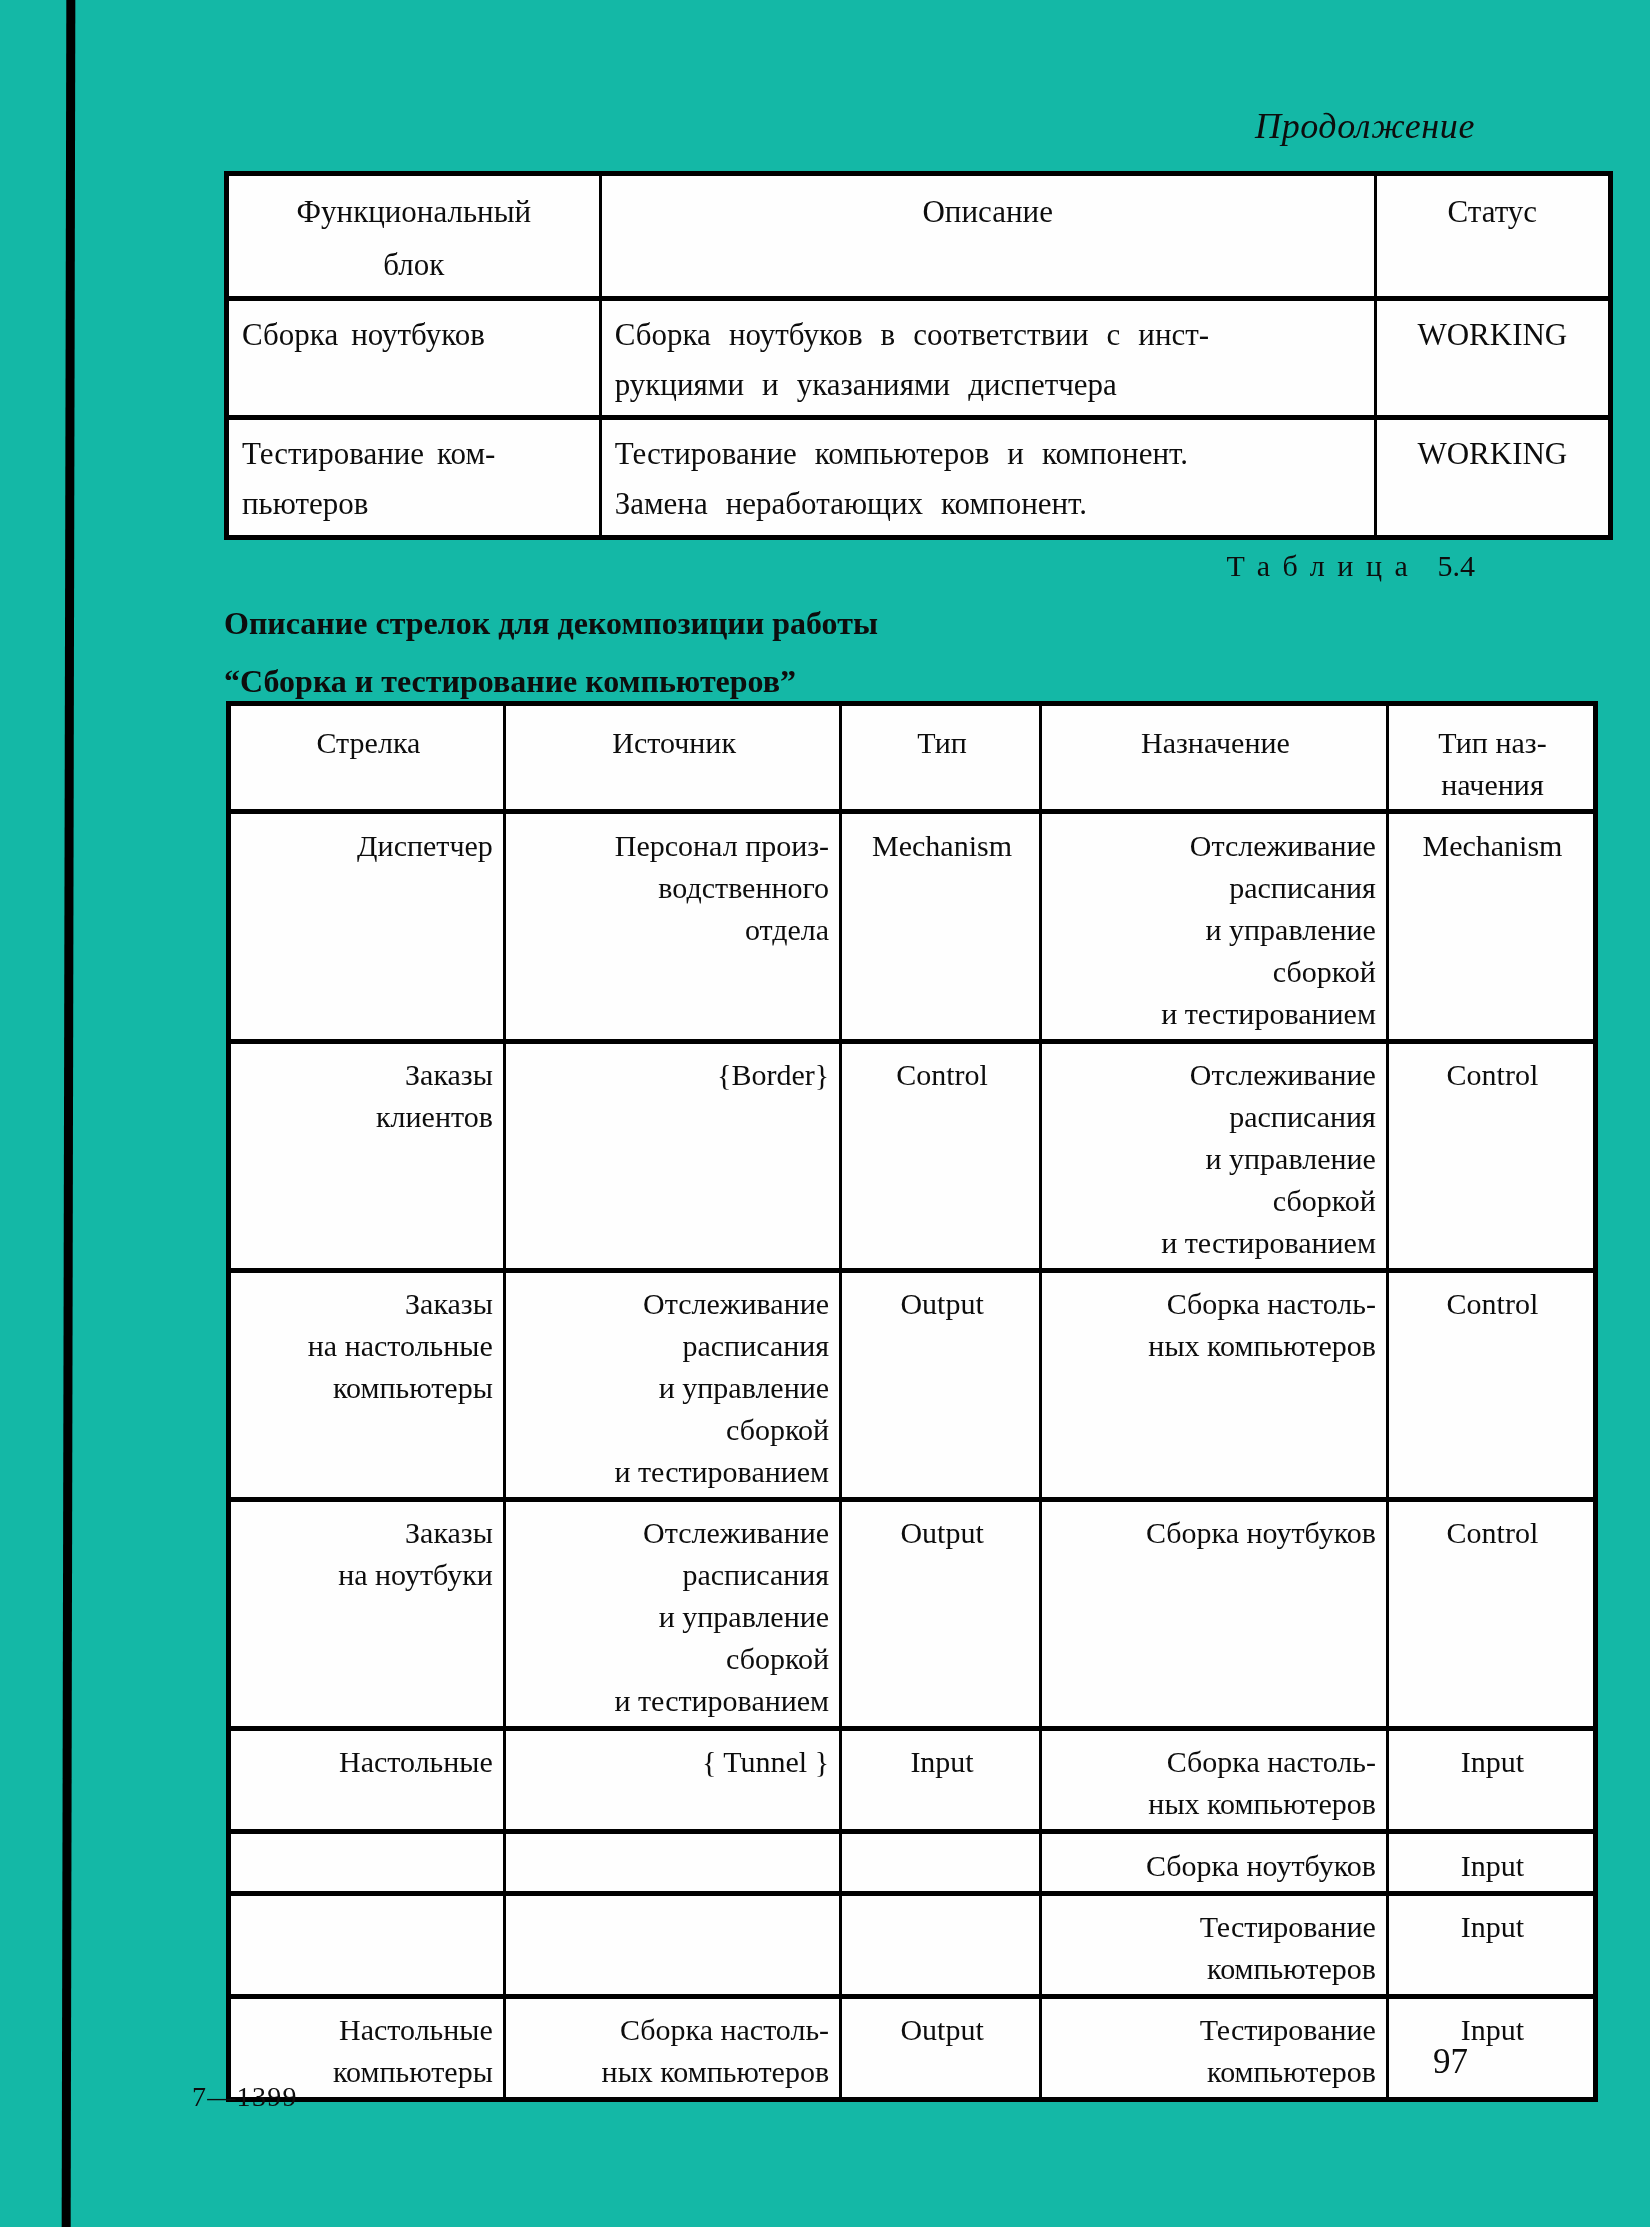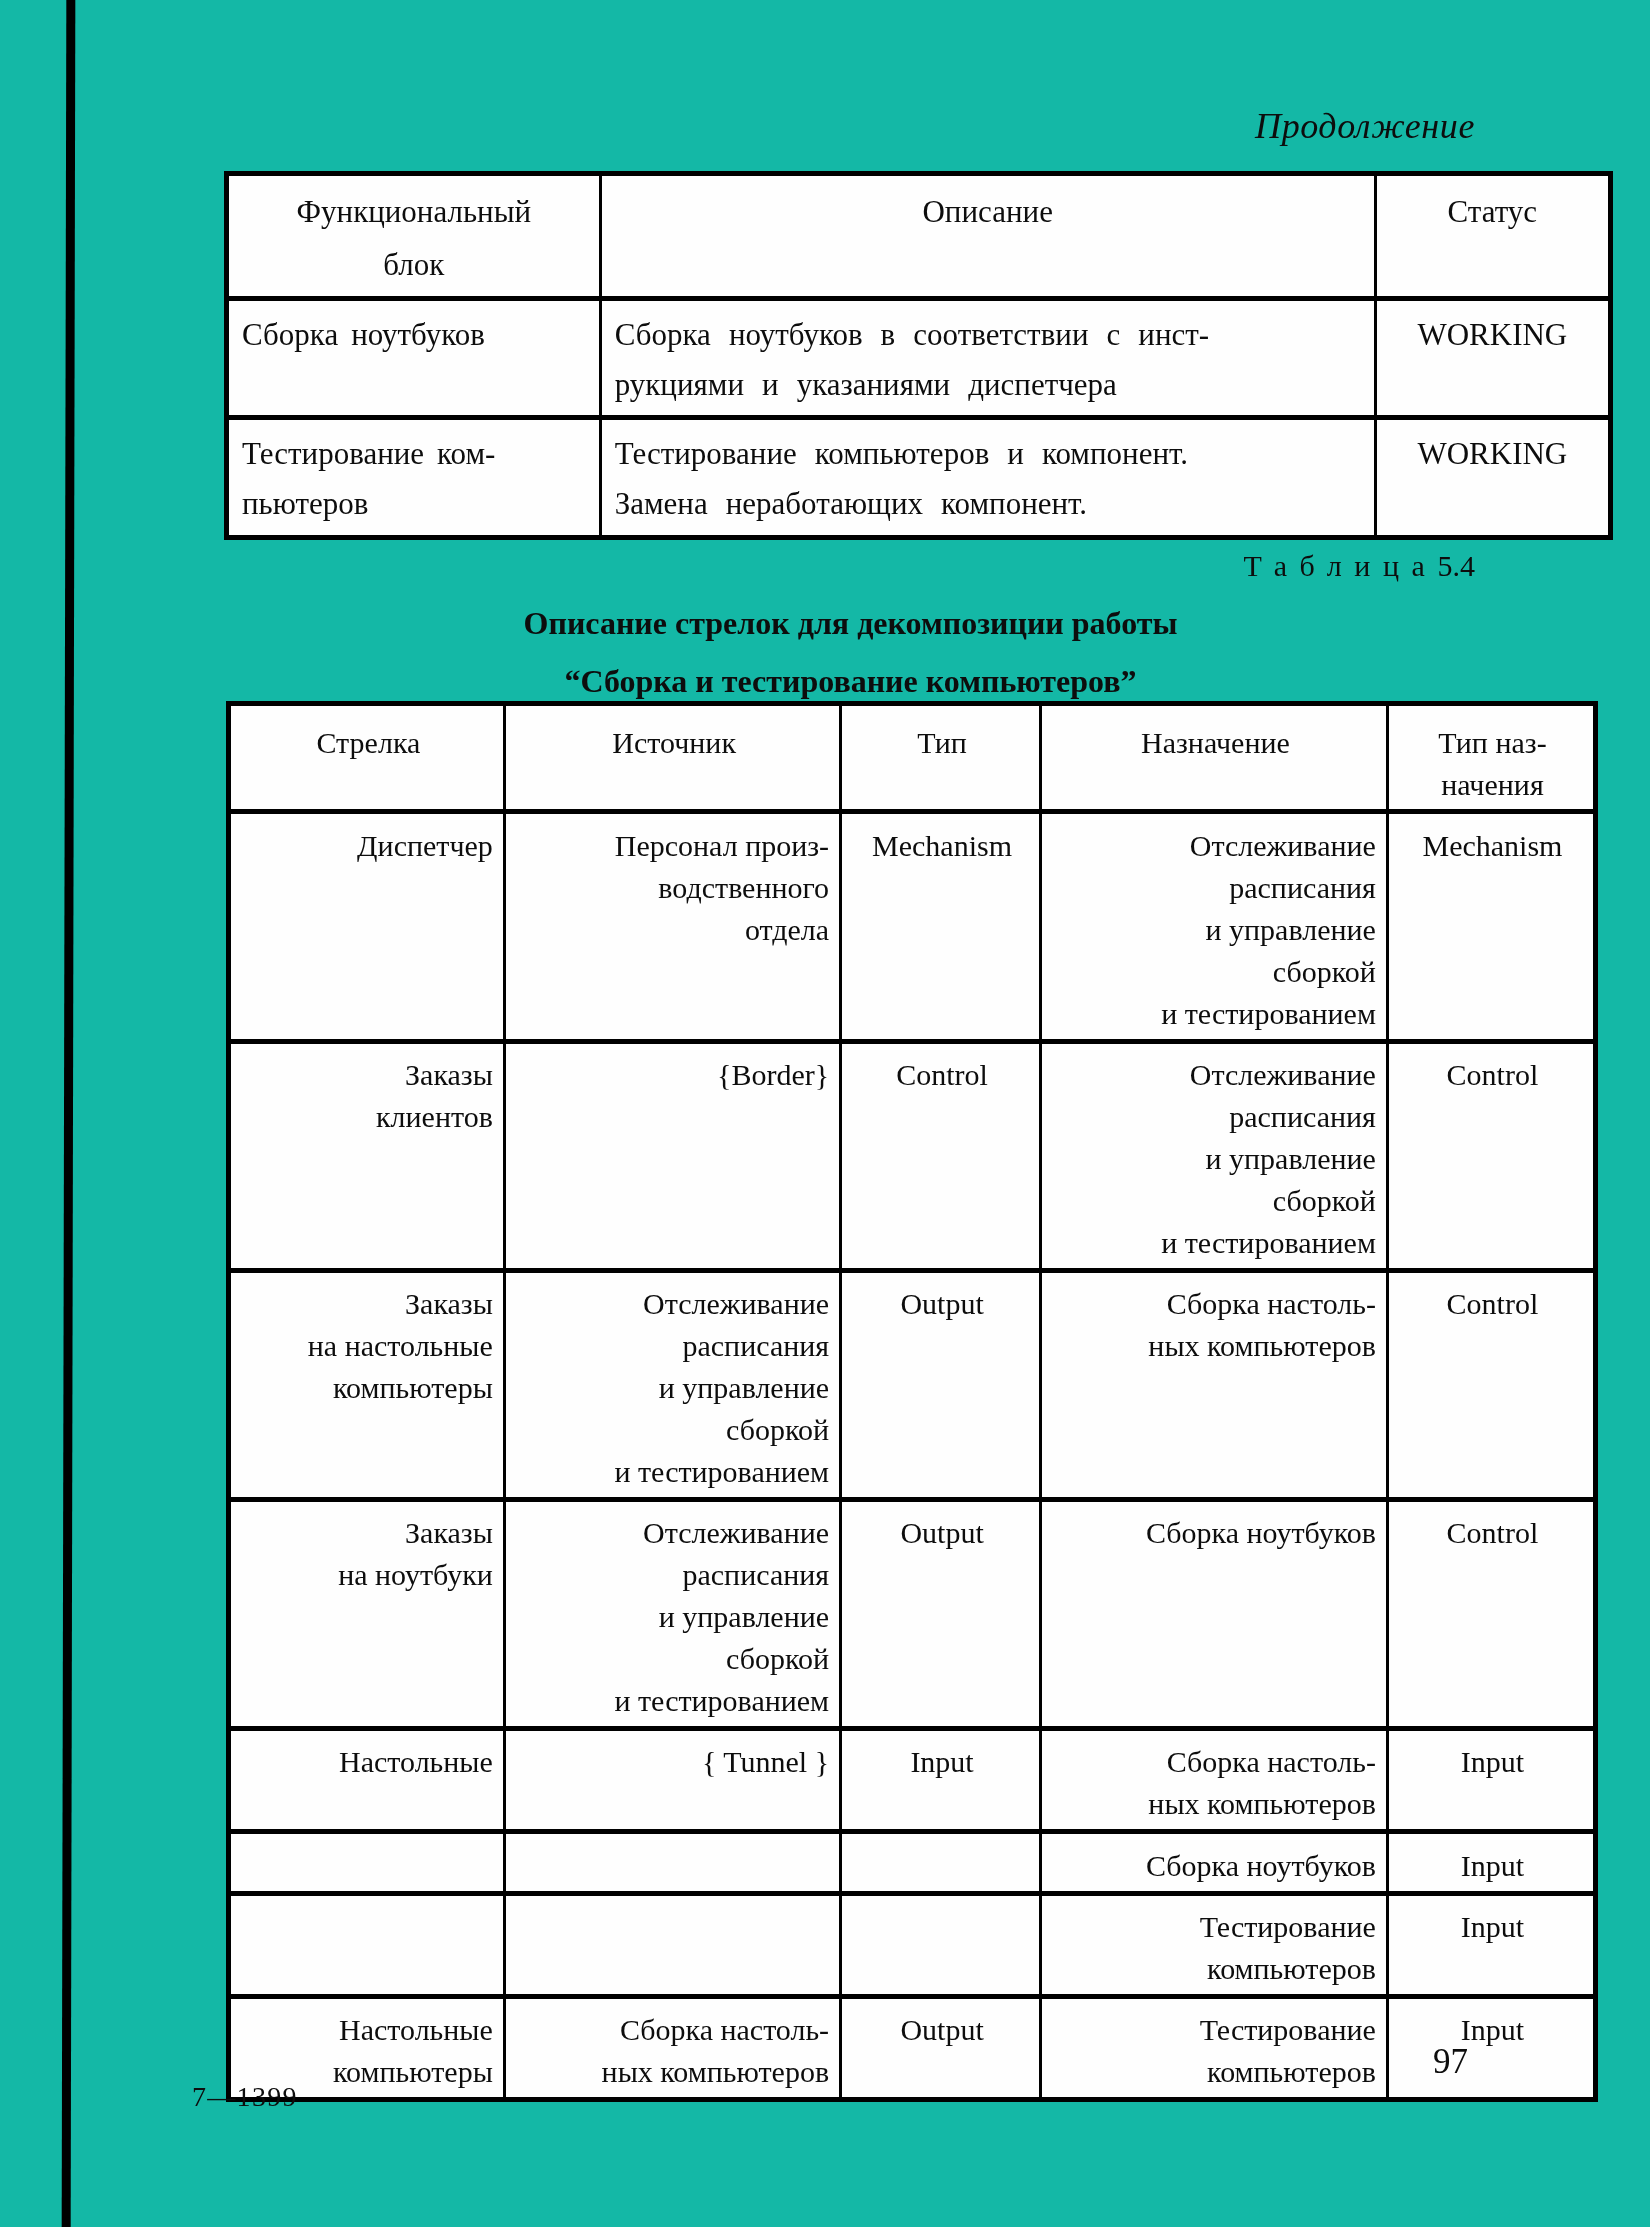--- a/index.html
+++ b/index.html
@@ -22,23 +22,23 @@
     border-top:5.8px solid #000;border-bottom:5.8px solid #000;
     vertical-align:top;white-space:pre-line;font-size:31px;line-height:50px;
     padding:9px 13px 5.2px 13px;font-weight:normal;
   }
   .t1 th{text-align:center;line-height:53px;}
   .t1 .c-name{text-align:left;word-spacing:5.2px;}
   .t1 .c-desc{text-align:left;word-spacing:10.3px;margin-left:41px;}
   .t1 .c-status{text-align:center;}
   .caption{position:absolute;top:549px;right:175px;font-size:30px;}
   .caption .spaced{letter-spacing:0.42em;}
-  .caption .num{}
+  .caption .num{margin-left:17px;}
   .title{
-    position:absolute;left:224px;top:594px;width:1253px;text-align:center;
+    position:absolute;left:224px;top:594px;width:1253px;
     font-weight:bold;font-size:32px;line-height:58px;
   }
   .t2{left:226px;top:701px;width:1372px;border:5.8px solid #000;}
   .t2 th,.t2 td{
     border-left:3.2px solid #000;border-right:3.2px solid #000;
     border-top:5.2px solid #000;border-bottom:5.2px solid #000;
     vertical-align:top;white-space:pre-line;font-size:30px;line-height:42px;
     padding:10.3px 10.3px 3.9px 13px;font-weight:normal;
   }
   .t2 th{text-align:center;padding-top:15.5px;}

